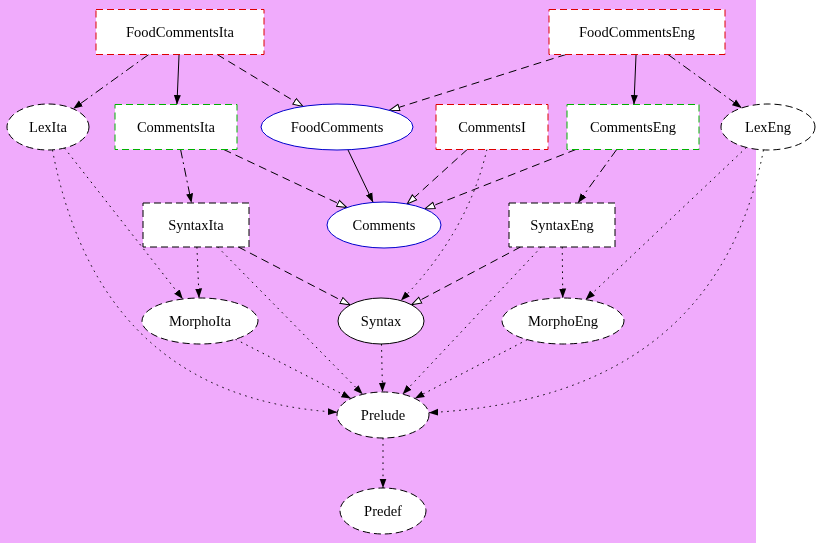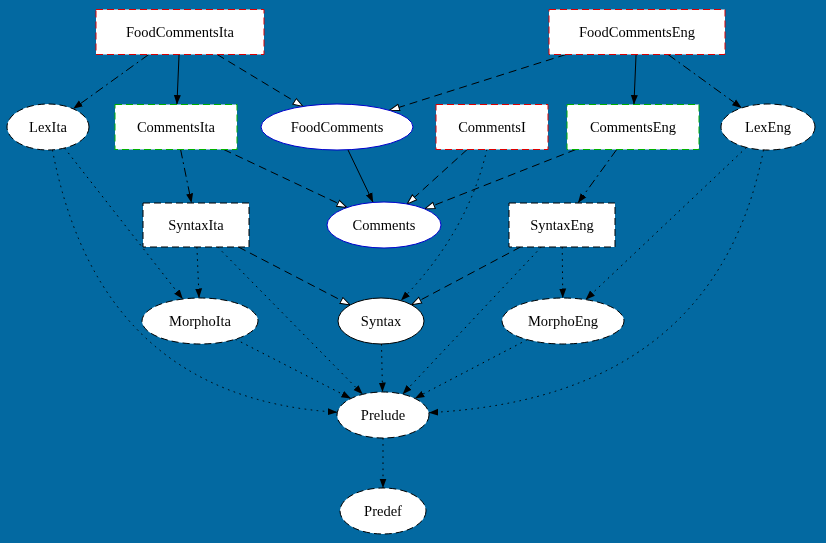--- a/index.html
+++ b/index.html
@@ -2,23 +2,23 @@
 <html><head>
 <meta charset="utf-8">
 <style>
   html, body {
     margin: 0;
     padding: 0;
     background: #ffffff;
   }
   .canvas {
     position: relative;
-    width: 826px;
+    width: 756px;
     height: 543px;
-    background: #0369a1;
+    background: #f0abfc;
     font-family: "Liberation Serif", serif;
   }
   svg text {
     font-family: "Liberation Serif", serif;
     font-size: 14.5px;
     fill: #000000;
   }
   svg path.edge {
     fill: none;
     stroke-width: 1;

